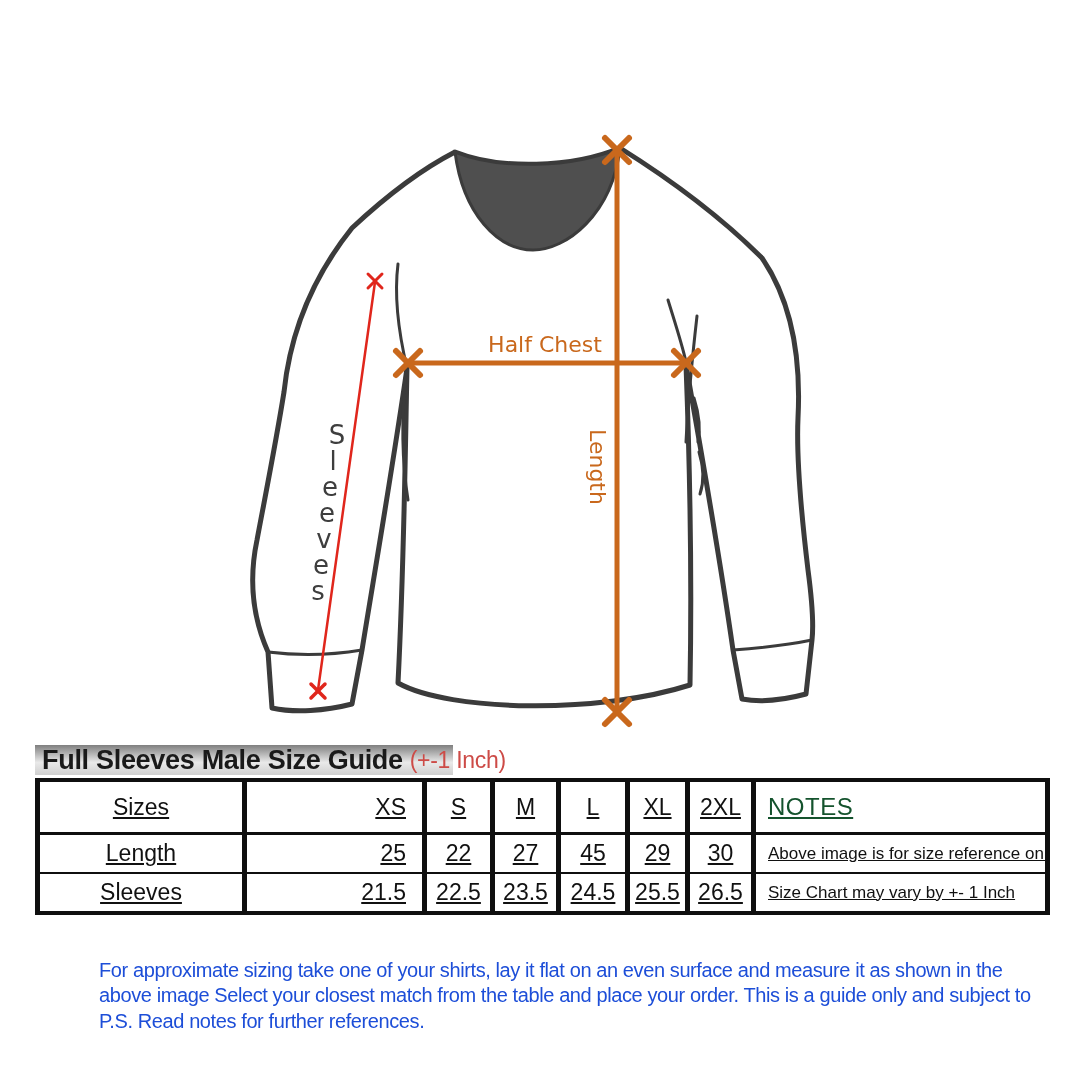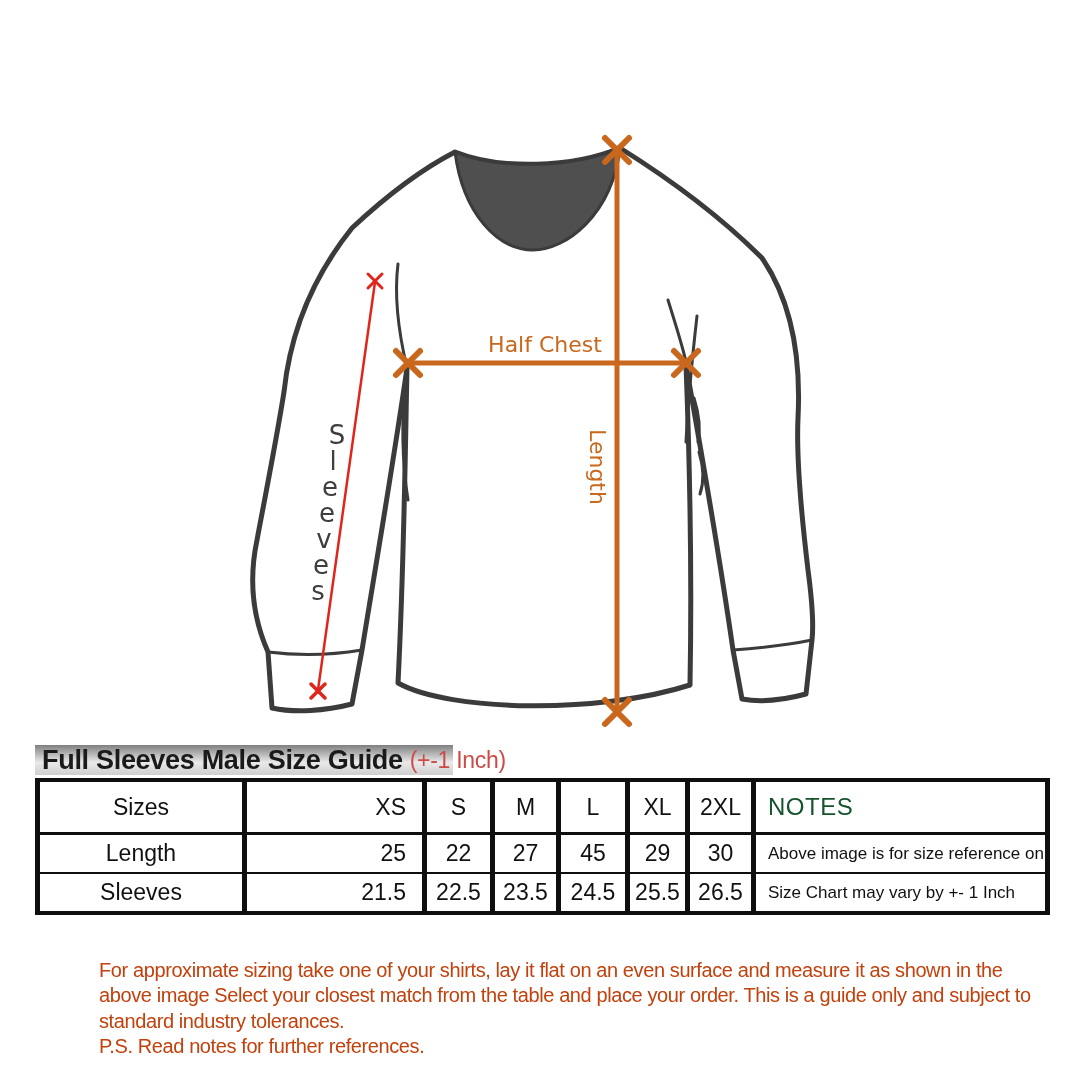--- a/index.html
+++ b/index.html
@@ -26,35 +26,35 @@
   
   .size-table {
     position:absolute; left:35px; top:778px;
     border-collapse:collapse; table-layout:fixed; width:1010px;
     background:#fff;
   }
   .size-table td {
     border-left:5px solid #0f0f0f; border-right:5px solid #0f0f0f;
     border-top:3px solid #0f0f0f; border-bottom:3px solid #0f0f0f;
     font-size:23px; color:#111; text-align:center; vertical-align:middle;
-    padding:0; overflow:hidden; white-space:nowrap;
+    padding:0; overflow:hidden; white-space:nowrap;text-decoration:underline;
   }
   .size-table { border:4px solid #0f0f0f; }
   .size-table tr.row-header td { height:50px; }
   .size-table tr.row-data td { height:37px; }
   .size-table tr.row-length td { border-bottom-width:2px; }
   .size-table tr.row-sleeves td { border-top-width:2px; }
   .size-table td.col-xs { text-align:right; padding-right:16px; }
   .size-table td.col-notes { text-align:left; padding-left:12px; font-size:17px; }
   .size-table td.notes-header { color:#14532d; font-size:24px; letter-spacing:0.5px; }
 
   
   .footer-note {
     position:absolute; left:99px; top:958px;
-    color:#c2410c; font-size:20px; line-height:25.4px;
+    color:#1d4ed8; font-size:20px; line-height:25.4px;
     letter-spacing:-0.4px; white-space:nowrap;
   }
 </style>
 </head>
 <body>
 
 <svg id="diagram-svg" width="1080" height="745" viewBox="0 0 1080 745">
 
   <path d="M455,152
            C500,170 572,168 620,148
@@ -177,15 +177,14 @@
       <td>25.5</td>
       <td>26.5</td>
       <td class="col-notes">Size Chart may vary by +- 1 Inch</td>
     </tr>
   </tbody>
 </table>
 
 <div class="footer-note">
   <div>For approximate sizing take one of your shirts, lay it flat on an even surface and measure it as shown in the</div>
   <div>above image Select your closest match from the table and place your order. This is a guide only and subject to</div>
-  <div>standard industry tolerances.</div>
   <div>P.S. Read notes for further references.</div>
 </div>
 
 </body></html>

